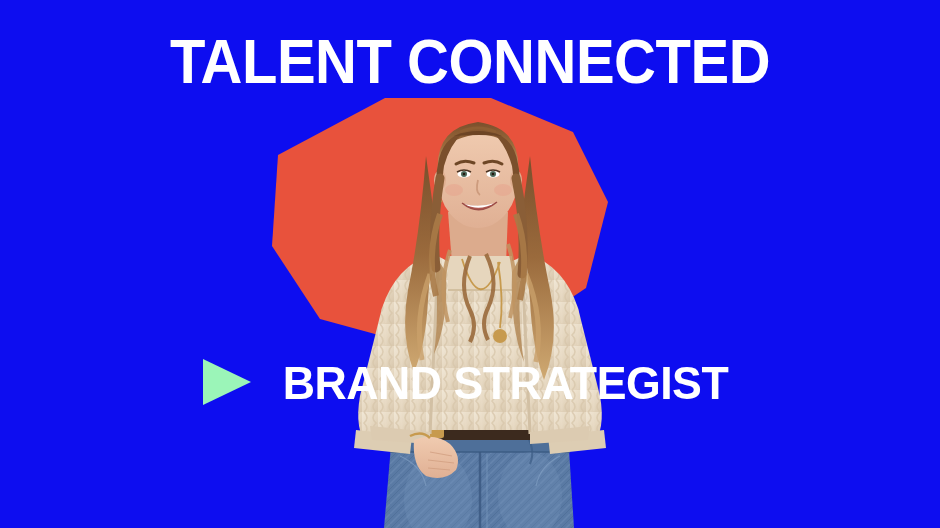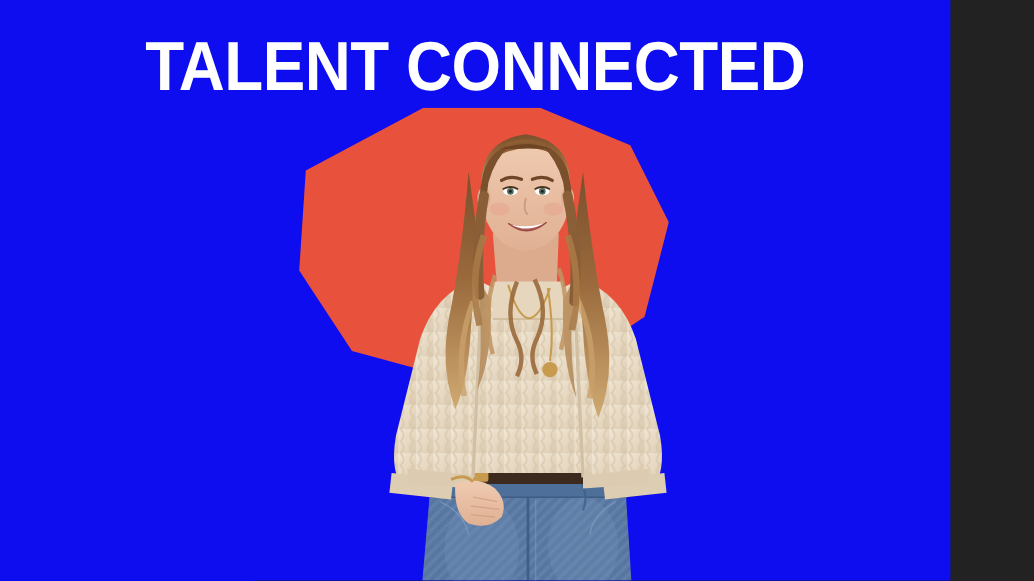--- a/index.html
+++ b/index.html
@@ -2,21 +2,21 @@
 <html><head>
 <meta charset="utf-8">
 <style>
   html, body {
     margin: 0;
     padding: 0;
     background: #222;
   }
   #poster {
     position: relative;
-    width: 864px;
+    width: 940px;
     height: 528px;
     overflow: hidden;
     background: #0d0df0;
     font-family: "Liberation Sans", sans-serif;
     -webkit-font-smoothing: antialiased;
   }
 
   
   .bg-fill {
     position: absolute;
@@ -267,14 +267,20 @@
         <path d="M120,146 Q108,182 118,218" stroke="#c09462" stroke-width="4" fill="none" opacity="0.85"></path>
 
         <path d="M156,150 Q170,178 158,204 Q150,220 158,236" stroke="#9a6a3c" stroke-width="4" fill="none" opacity="0.9"></path>
         <path d="M140,152 Q128,182 140,206 Q148,222 140,238" stroke="#9a6a3c" stroke-width="4" fill="none" opacity="0.9"></path>
       </g>
     </svg>
   </div>
 
   <div class="headline">TALENT CONNECTED</div>
 
+  <div class="subtitle-row">
+    <svg class="play-icon" viewBox="0 0 52 50" aria-hidden="true">
+      <polygon points="2,2 50,25 2,48" fill="#9bf5b8"></polygon>
+    </svg>
+    <span class="subtitle-text">BRAND STRATEGIST</span>
+  </div>
 
 </div>
 
 </body></html>

